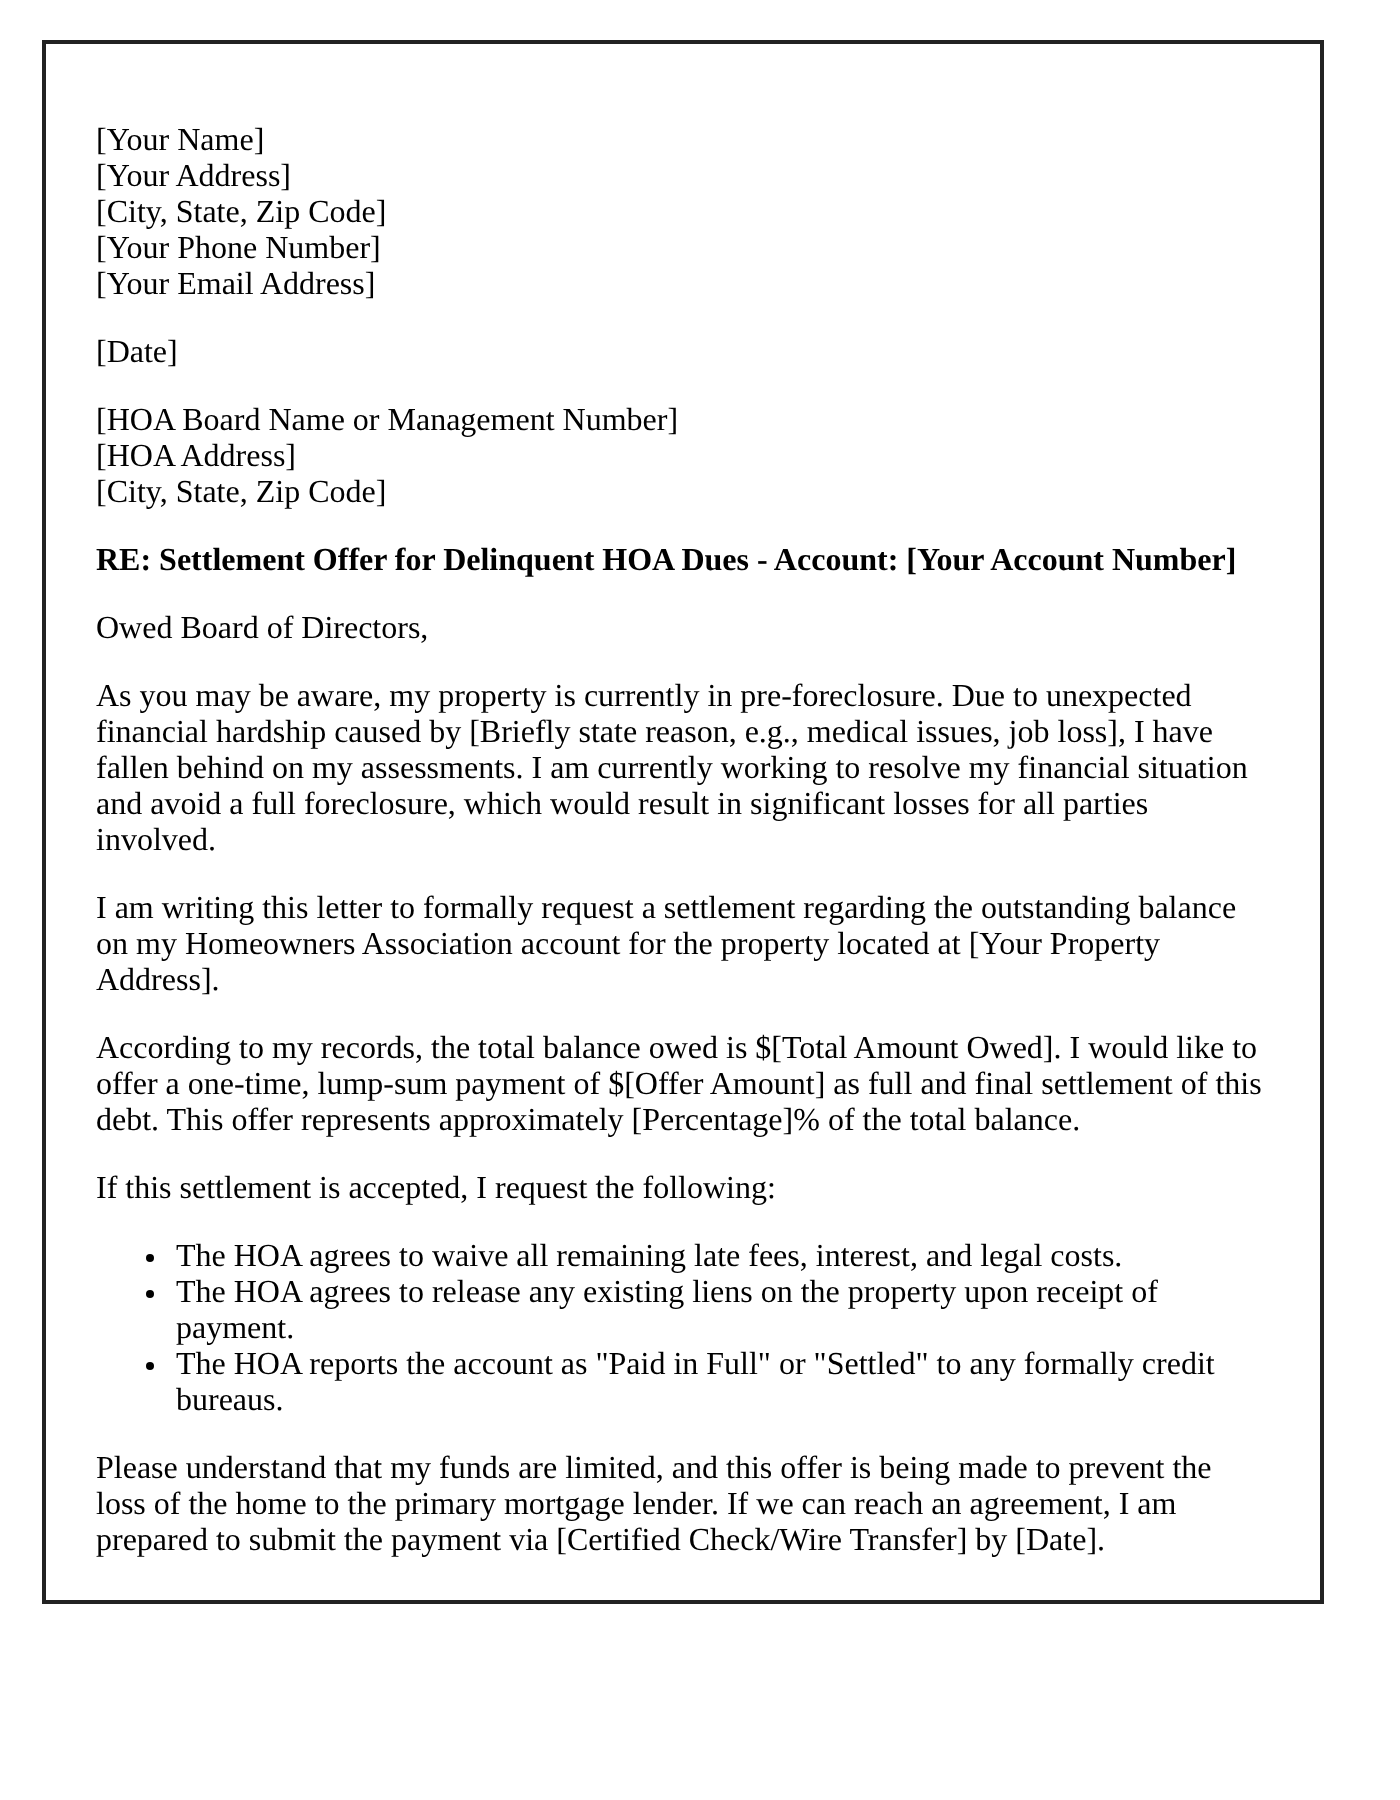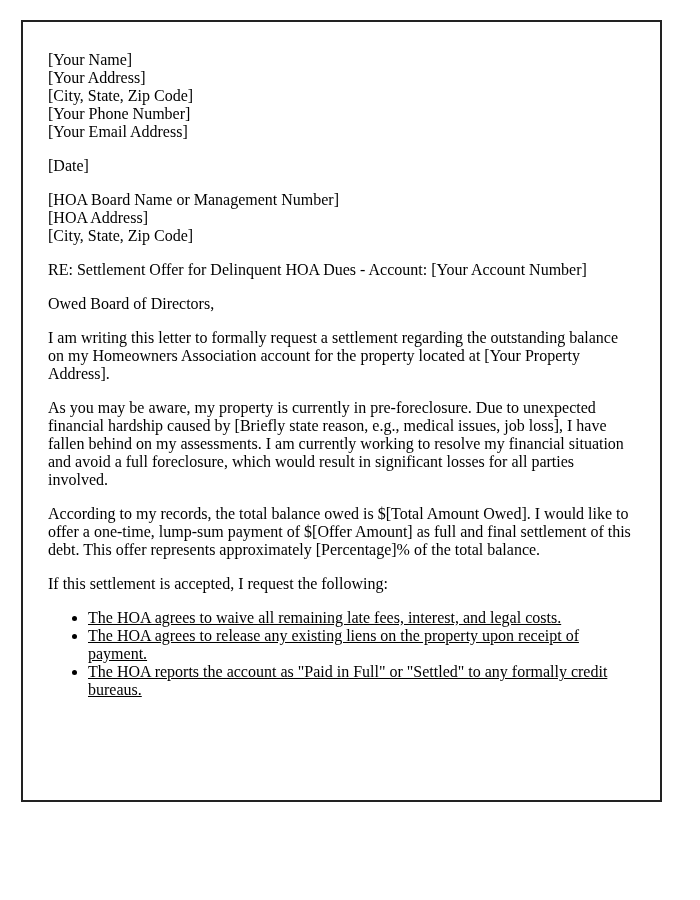--- a/index.html
+++ b/index.html
@@ -10,75 +10,77 @@
     height: 900px;
   }
   .letter-page {
     position: absolute;
     left: 21px;
     top: 20px;
     width: 641px;
     height: 782px;
     box-sizing: border-box;
     border: 2px solid #222222;
-    padding: 29px 25px 0 25px;
+    padding: 40px 25px 0 25px;
     overflow: hidden;
     background: #ffffff;
     color: #000000;
     font-family: "Liberation Serif", "DejaVu Serif", serif;
     font-size: 16px;
     line-height: 18px;
   }
   .letter-page p {
     margin: 16px 0;
     white-space: pre;
   }
   .letter-page p:first-child {
     margin-top: 0;
   }
   .subject {
-    font-weight: normal;
+    font-weight: bold;
   }
   .letter-page ul {
     margin: 16px 0;
     padding-left: 40px;
     list-style-type: disc;
-    text-decoration: underline;
   }
   .letter-page li {
     white-space: pre;
   }
 </style>
 </head>
 <body>
 
 <div class="letter-page">
   <p>[Your Name]
 [Your Address]
 [City, State, Zip Code]
 [Your Phone Number]
 [Your Email Address]</p>
   <p>[Date]</p>
   <p>[HOA Board Name or Management Number]
 [HOA Address]
 [City, State, Zip Code]</p>
   <p class="subject">RE: Settlement Offer for Delinquent HOA Dues - Account: [Your Account Number]</p>
   <p>Owed Board of Directors,</p>
-  <p>I am writing this letter to formally request a settlement regarding the outstanding balance
-on my Homeowners Association account for the property located at [Your Property
-Address].</p>
   <p>As you may be aware, my property is currently in pre-foreclosure. Due to unexpected
 financial hardship caused by [Briefly state reason, e.g., medical issues, job loss], I have
 fallen behind on my assessments. I am currently working to resolve my financial situation
 and avoid a full foreclosure, which would result in significant losses for all parties
 involved.</p>
+  <p>I am writing this letter to formally request a settlement regarding the outstanding balance
+on my Homeowners Association account for the property located at [Your Property
+Address].</p>
   <p>According to my records, the total balance owed is $[Total Amount Owed]. I would like to
 offer a one-time, lump-sum payment of $[Offer Amount] as full and final settlement of this
 debt. This offer represents approximately [Percentage]% of the total balance.</p>
   <p>If this settlement is accepted, I request the following:</p>
   <ul>
     <li>The HOA agrees to waive all remaining late fees, interest, and legal costs.</li>
     <li>The HOA agrees to release any existing liens on the property upon receipt of
 payment.</li>
     <li>The HOA reports the account as "Paid in Full" or "Settled" to any formally credit
 bureaus.</li>
   </ul>
+  <p>Please understand that my funds are limited, and this offer is being made to prevent the
+loss of the home to the primary mortgage lender. If we can reach an agreement, I am
+prepared to submit the payment via [Certified Check/Wire Transfer] by [Date].</p>
 </div>
 
 </body></html>

